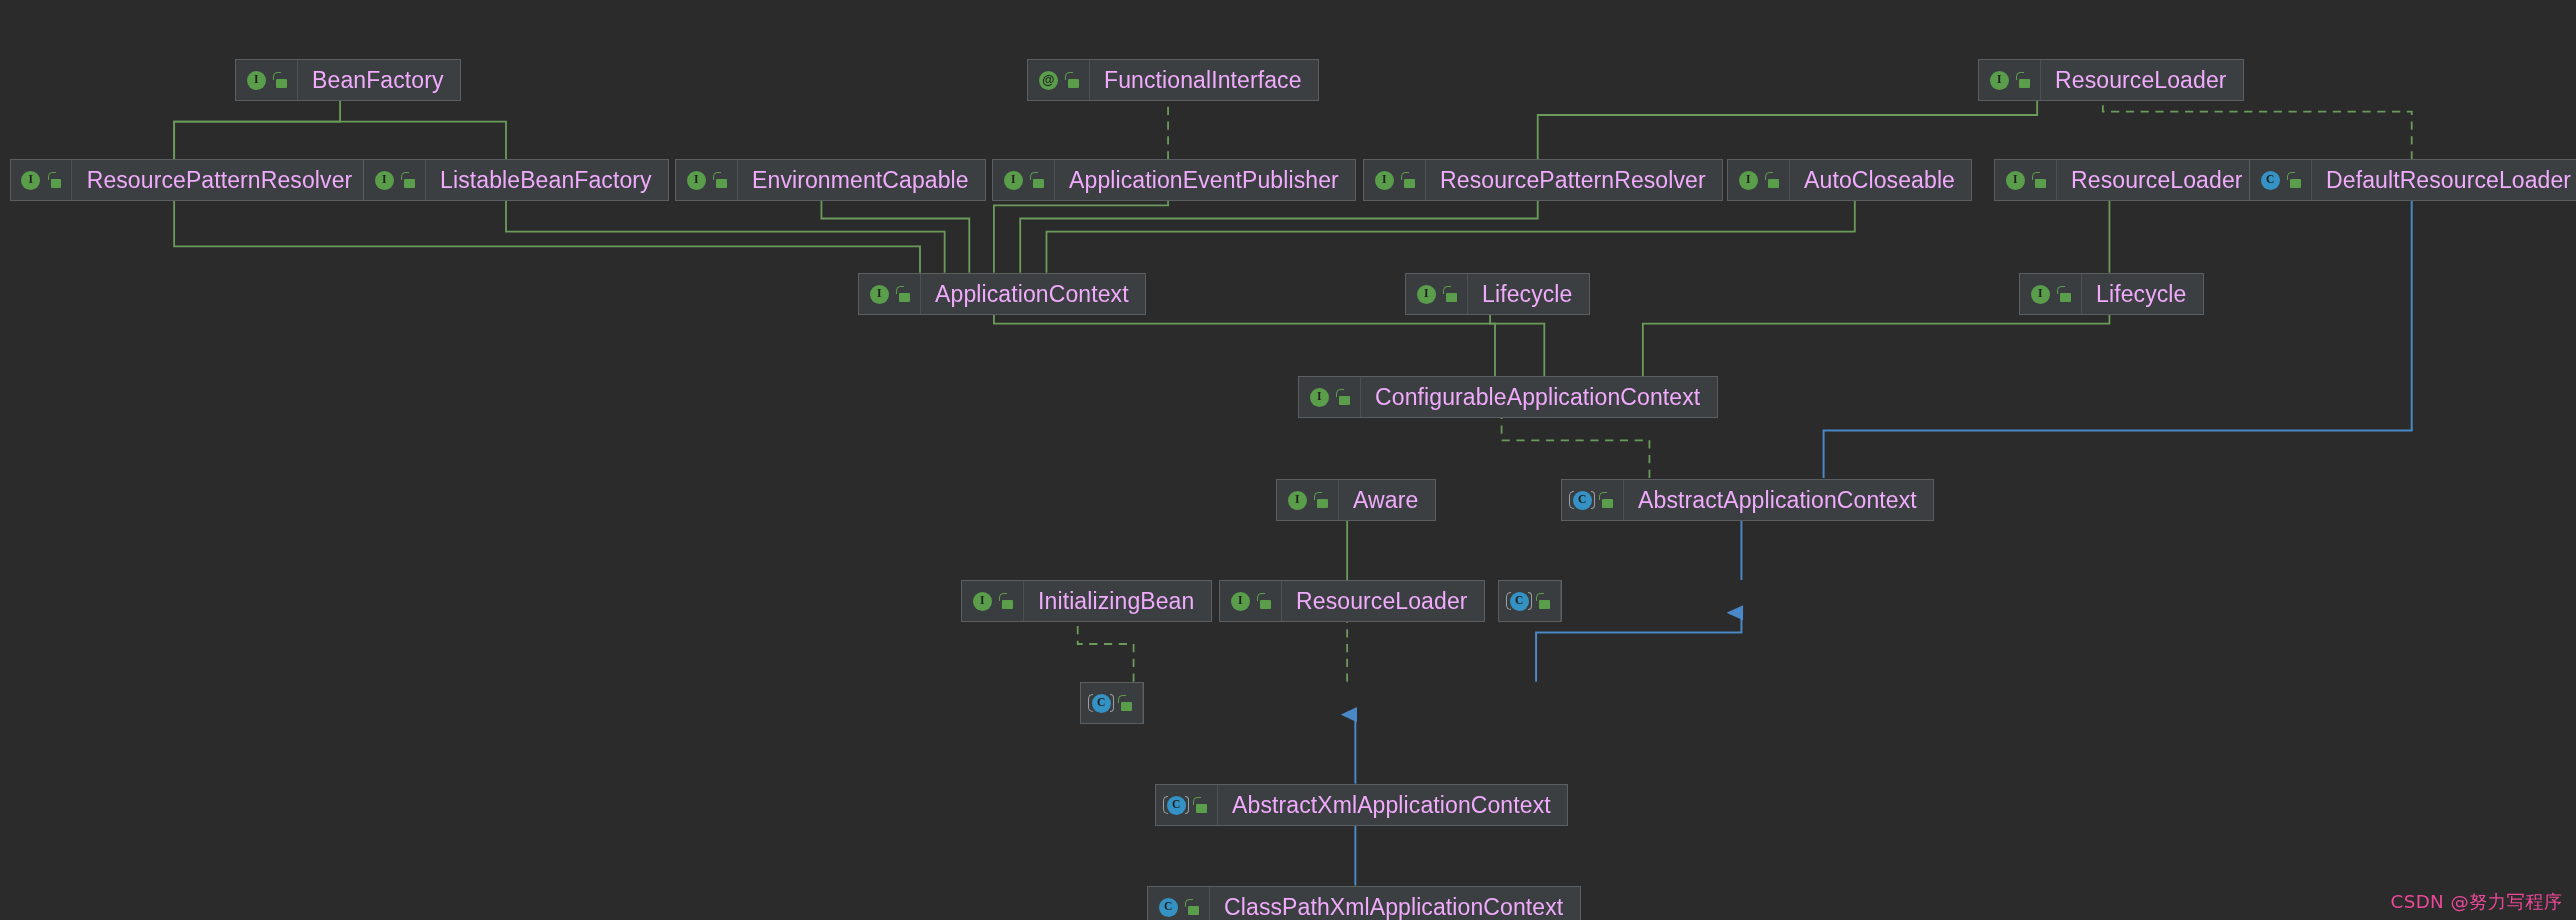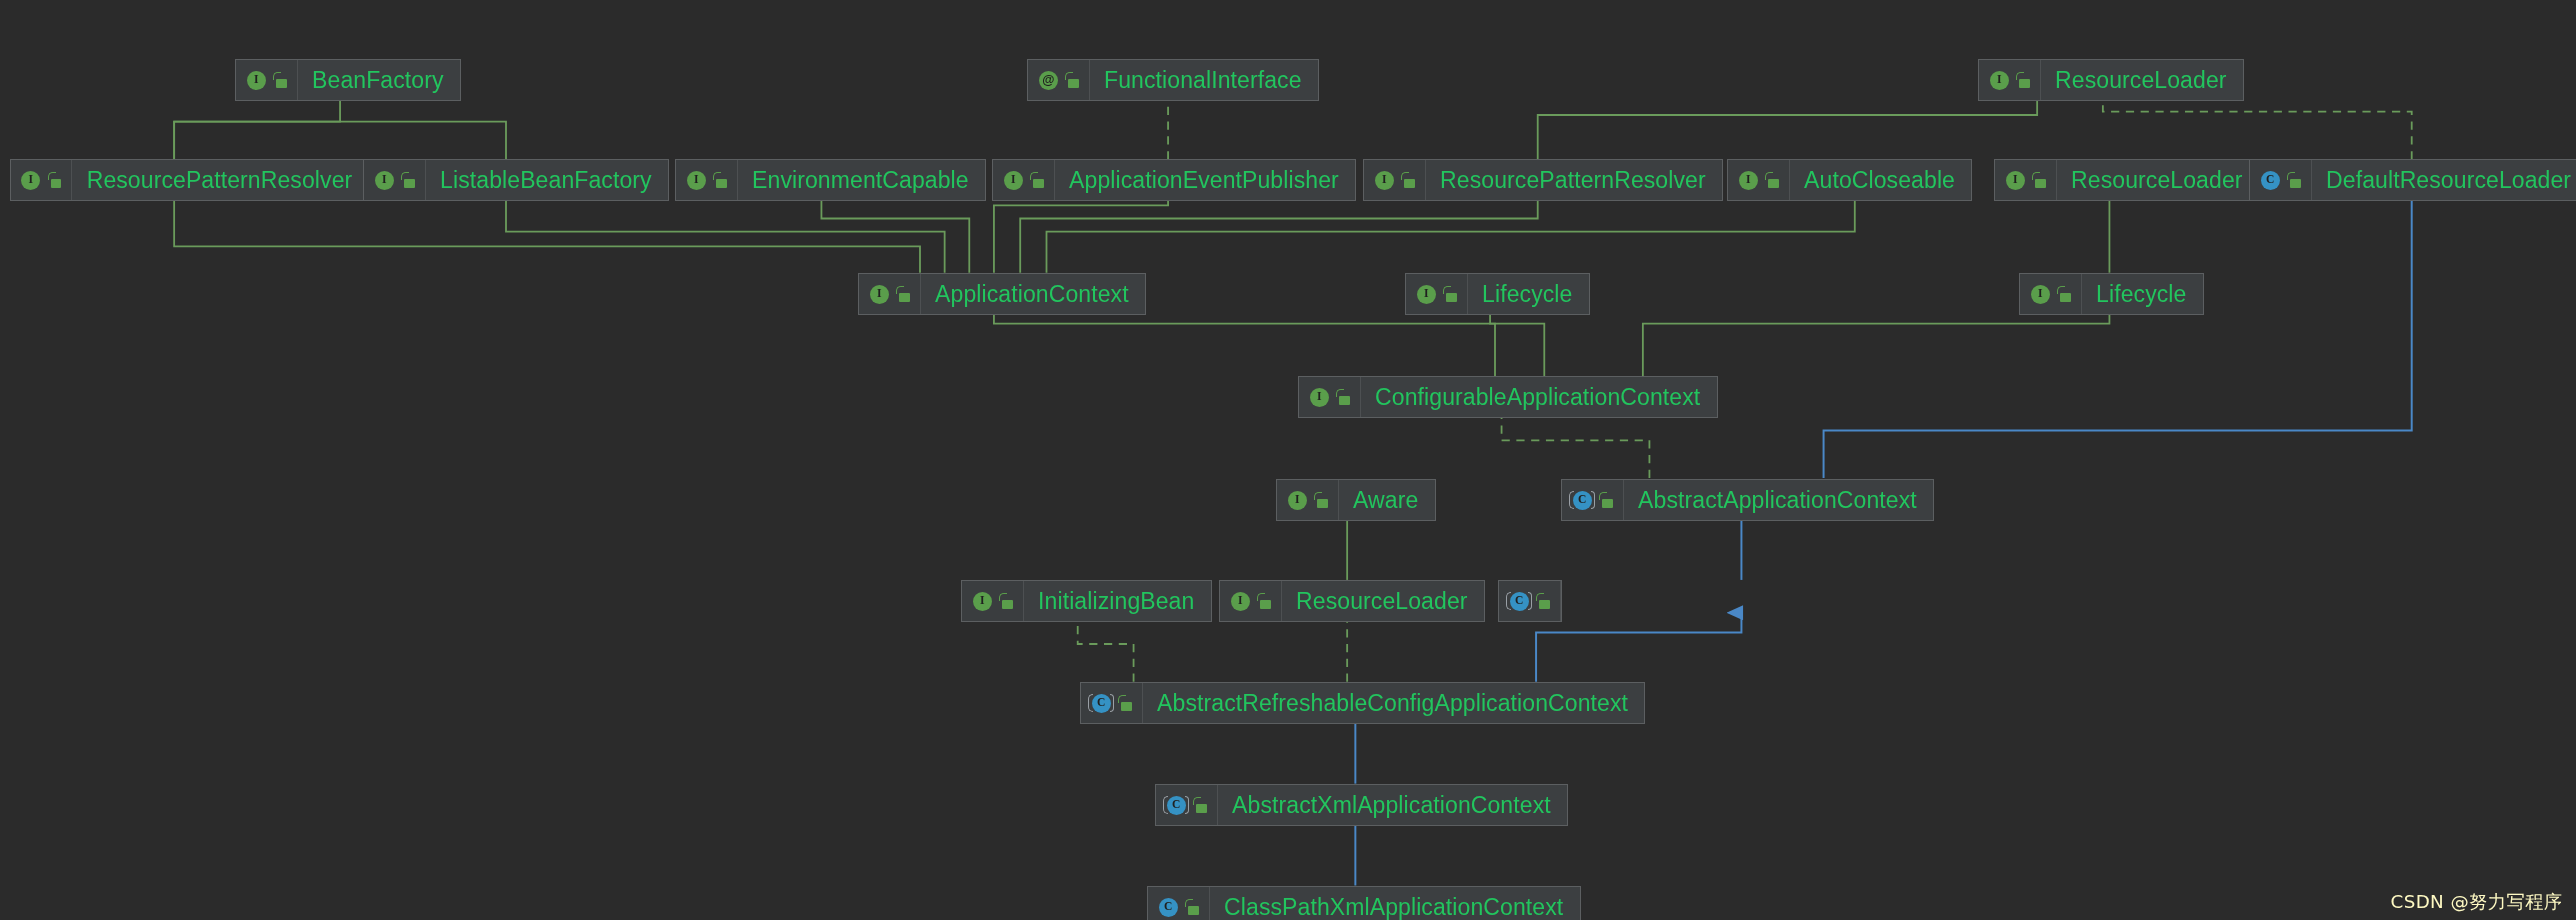--- a/index.html
+++ b/index.html
@@ -42,21 +42,21 @@
     gap: 6.8px;
     height: 100%;
     padding: 0 8.7px 0 9.6px;
     background: #3a3d3f;
     border-right: 1px solid #4d5052;
     box-sizing: border-box;
   }
   .node .label {
     padding: 0 16.4px 0 14.5px;
     font-size: 23px;
-    color: #22c55e;
+    color: #f0abfc;
     letter-spacing: 0.1px;
     line-height: 1;
   }
   
   .ico {
     position: relative;
     width: 21px;
     height: 21px;
     flex: 0 0 21px;
   }
@@ -118,21 +118,21 @@
     border-right: none;
     border-radius: 4.8px 0 0 0;
     box-sizing: border-box;
   }
 
   .watermark {
     position: absolute;
     right: 13.5px;
     bottom: 5.8px;
     font-size: 18.3px;
-    color: #fef9c3;
+    color: #ec4899;
     font-family: "DejaVu Sans", sans-serif;
     z-index: 20;
     letter-spacing: 0.4px;
   }
 </style>
 </head>
 <body>
 
 <div id="canvas">
 
@@ -448,21 +448,20 @@
       <div class="node" style="left: 1080px; top: 682px;">
         <div class="gutter">
           <span class="ico t-abstract">
             <span class="disc">C</span>
           </span>
           <span class="lock">
             <span class="shackle"></span>
             <span class="body"></span>
           </span>
         </div>
-        <div class="label">AbstractRefreshableConfigApplicationContext</div>
       </div>
       <div class="node" style="left: 1155px; top: 784px;">
         <div class="gutter">
           <span class="ico t-abstract">
             <span class="disc">C</span>
           </span>
           <span class="lock">
             <span class="shackle"></span>
             <span class="body"></span>
           </span>

